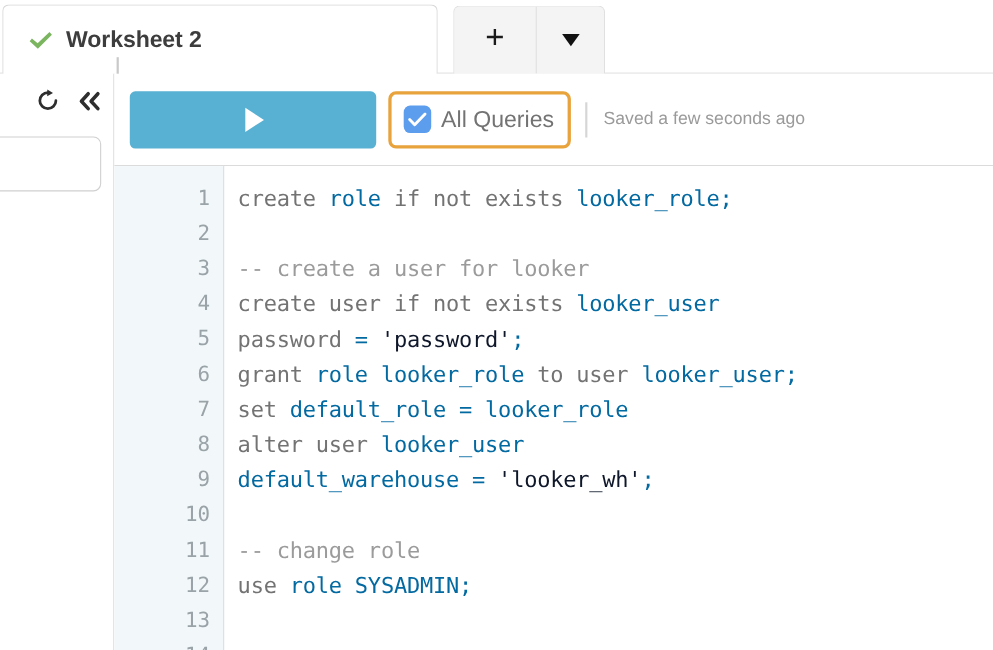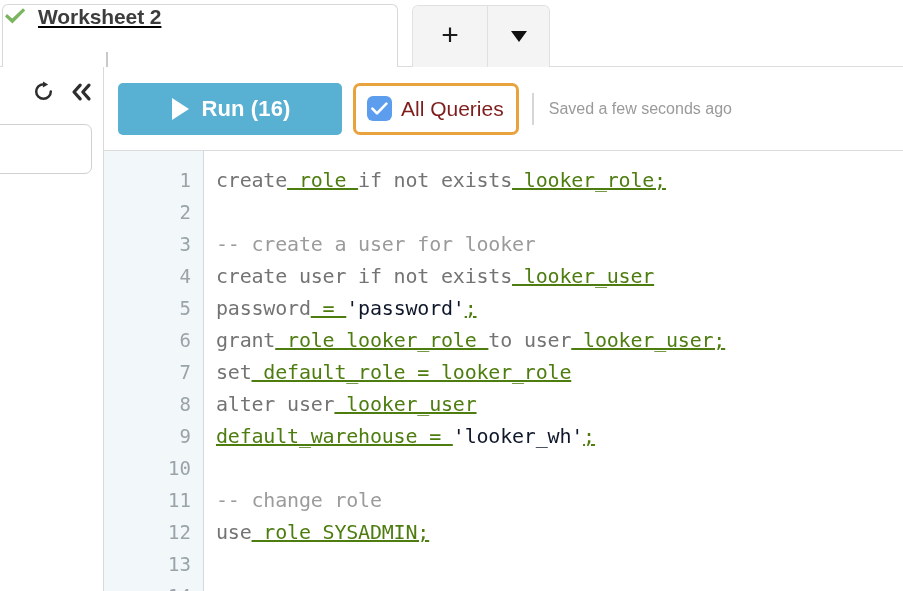--- a/index.html
+++ b/index.html
@@ -33,22 +33,23 @@
   .tab-active {
     position: absolute;
     left: 2px; top: 4px;
     width: 396px; height: 64px;
     background: #ffffff;
     border: 1px solid #d8d8d8;
     border-bottom: none;
     border-radius: 6px 6px 0 0;
     box-sizing: border-box;
     display: flex;
-    cursor: pointer;
-    text-decoration: underline;
+    align-items: center;
+    padding-left: 22px;
+    cursor: pointer;
   }
   .tab-check {
     width: 26px; height: 22px;
     flex: 0 0 auto;
     display: flex;
     align-items: center;
     justify-content: flex-start;
     margin-right: 9px;
   }
   .tab-title {
@@ -199,21 +200,21 @@
     width: 25px; height: 25px;
     border-radius: 6px;
     background: #5c9ded;
     display: flex;
     align-items: center;
     justify-content: center;
     flex: 0 0 auto;
   }
   .allq-label {
     font-size: 21px;
-    color: #7f1d1d;
+    color: #737373;
     white-space: nowrap;
   }
   .tb-divider {
     margin-left: 13px;
     width: 2px; height: 32px;
     background: #d6d6d6;
   }
   .saved-text {
     margin-left: 15px;
     font-size: 16px;
@@ -261,21 +262,21 @@
     line-height: 32px;
     font-family: "DejaVu Sans Mono", monospace;
     font-size: 20px;
     color: #1c1c1c;
     white-space: pre;
     letter-spacing: -0.2px;
   }
   .kw  { color: #737373; }
   .str { color: #0f172a; }
   .cmt { color: #9b9b9b; }
-  .pln { color: #4d7c0f; text-decoration: underline; }
+  .pln { color: #0369a1; }
 </style>
 </head>
 <body>
 
 <div id="app">
 
   <div class="tabbar">
 
     <div class="tab-active">
       <span class="tab-check">
@@ -316,21 +317,20 @@
 
     <input class="rail-input" type="text" placeholder="" style="">
 
     <div class="rail-divider"></div>
   </div>
 
   <div class="toolbar">
 
     <div class="run-btn">
       <span class="play-tri"></span>
-      <span class="run-label">Run (16)</span>
     </div>
 
     <div class="allq-wrap">
       <span class="chk">
         <svg width="17" height="14" viewBox="0 0 17 14">
           <path d="M1.4 6.6 L6.0 11.4 L15.4 1.6" fill="none" stroke="#ffffff" stroke-width="2.6" stroke-linecap="round" stroke-linejoin="round"></path>
         </svg>
       </span>
       <span class="allq-label">All Queries</span>
     </div>

